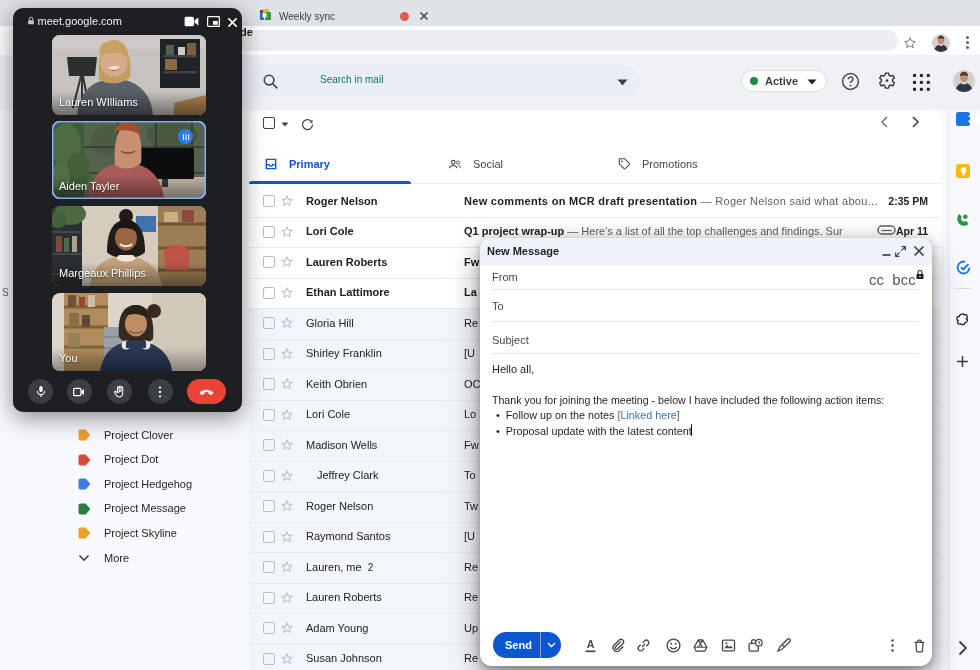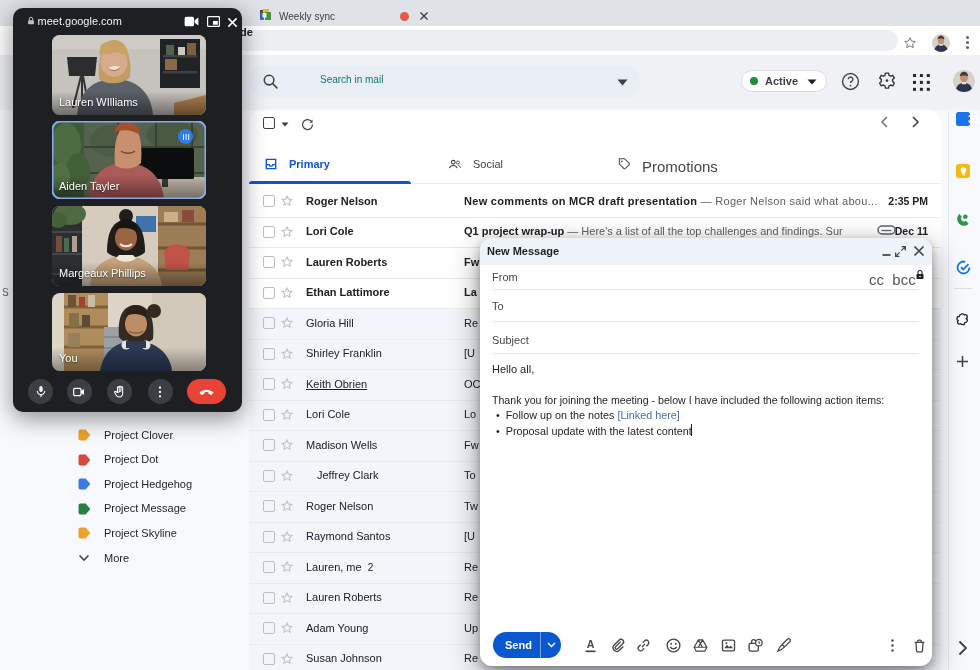--- a/index.html
+++ b/index.html
@@ -118,38 +118,38 @@
     <circle cx="9" cy="9" r="3.2" fill="none" stroke="#444746" stroke-width="1.8"></circle>
     <path d="M2.5 19c.8-3 3.4-4.5 6.5-4.5s5.7 1.5 6.5 4.5" fill="none" stroke="#444746" stroke-width="1.8"></path>
     <circle cx="17" cy="9.5" r="2.6" fill="none" stroke="#444746" stroke-width="1.6"></circle>
     <path d="M17.5 14.6c2 .4 3.6 1.6 4.1 3.9" fill="none" stroke="#444746" stroke-width="1.6"></path>
   </svg>
 <div class="abs" style="left:473px;top:158px;font-size:11px;color:#444746;">Social</div>
 <svg class="abs" style="left:617px;top:157px;" width="14" height="14" viewBox="0 0 24 24">
     <path d="M21 11 L13 3 H4 v9 l8 8 a1.5 1.5 0 0 0 2 0 l7 -7 a1.5 1.5 0 0 0 0 -2z" fill="none" stroke="#444746" stroke-width="1.8"></path>
     <circle cx="8.5" cy="7.5" r="1.4" fill="#444746"></circle>
   </svg>
-<div class="abs" style="left:642px;top:158px;font-size:15px;color:#444746;">Promotions</div>
+<div class="abs" style="left:642px;top:158px;font-size:11px;color:#444746;">Promotions</div>
 
 <div class="abs" style="left:249px;top:308px;width:692px;height:362px;background:#f2f5fa;"></div>
 <div class="abs" style="left:263px;top:195.2px;width:12px;height:12px;border:1.5px solid #babec3;border-radius:2px;"></div>
 <svg class="abs" style="left:280px;top:194.2px;" width="14" height="14" viewBox="0 0 24 24">
     <path d="M12 3.6l2.5 5.2 5.8.7-4.3 4 1.1 5.7-5.1-2.8-5.1 2.8 1.1-5.7-4.3-4 5.8-.7z" fill="none" stroke="#c0c4c9" stroke-width="2"></path>
   </svg>
 <div class="abs" style="left:306px;top:194.8px;font-size:11px;font-weight:bold;color:#202124;white-space:nowrap;">Roger Nelson</div>
 <div class="abs" style="left:464px;top:194.8px;font-size:11px;letter-spacing:.3px;color:#202124;white-space:nowrap;"><b>New comments on MCR draft presentation</b><span style="color:#5e5e5e"> — Roger Nelson said what abou...</span></div>
 <div class="abs" style="right:52px;top:194.8px;font-size:10.5px;font-weight:bold;color:#202124;">2:35 PM</div>
 <div class="abs" style="left:249px;top:216.5px;width:692px;height:1px;background:#e7eaee;"></div>
 <div class="abs" style="left:263px;top:225.8px;width:12px;height:12px;border:1.5px solid #babec3;border-radius:2px;"></div>
 <svg class="abs" style="left:280px;top:224.8px;" width="14" height="14" viewBox="0 0 24 24">
     <path d="M12 3.6l2.5 5.2 5.8.7-4.3 4 1.1 5.7-5.1-2.8-5.1 2.8 1.1-5.7-4.3-4 5.8-.7z" fill="none" stroke="#c0c4c9" stroke-width="2"></path>
   </svg>
 <div class="abs" style="left:306px;top:225.2px;font-size:11px;font-weight:bold;color:#202124;white-space:nowrap;">Lori Cole</div>
 <div class="abs" style="left:464px;top:225.2px;font-size:11px;color:#202124;white-space:nowrap;"><b>Q1 project wrap-up</b><span style="color:#5e5e5e"> — Here's a list of all the top challenges and findings. Sur</span></div>
-<div class="abs" style="right:52px;top:225.2px;font-size:10.5px;font-weight:bold;color:#202124;">Dec 11</div>
+<div class="abs" style="right:52px;top:225.2px;font-size:10.5px;font-weight:bold;color:#202124;">Apr 11</div>
 <div class="abs" style="left:249px;top:247.0px;width:692px;height:1px;background:#e7eaee;"></div>
 <div class="abs" style="left:263px;top:256.2px;width:12px;height:12px;border:1.5px solid #babec3;border-radius:2px;"></div>
 <svg class="abs" style="left:280px;top:255.2px;" width="14" height="14" viewBox="0 0 24 24">
     <path d="M12 3.6l2.5 5.2 5.8.7-4.3 4 1.1 5.7-5.1-2.8-5.1 2.8 1.1-5.7-4.3-4 5.8-.7z" fill="none" stroke="#c0c4c9" stroke-width="2"></path>
   </svg>
 <div class="abs" style="left:306px;top:255.8px;font-size:11px;font-weight:bold;color:#202124;white-space:nowrap;">Lauren Roberts</div>
 <div class="abs" style="left:464px;top:255.8px;font-size:11px;font-weight:bold;color:#202124;">Fw</div>
 <div class="abs" style="left:249px;top:277.5px;width:692px;height:1px;background:#e7eaee;"></div>
 <div class="abs" style="left:263px;top:286.8px;width:12px;height:12px;border:1.5px solid #babec3;border-radius:2px;"></div>
 <svg class="abs" style="left:280px;top:285.8px;" width="14" height="14" viewBox="0 0 24 24">
@@ -169,21 +169,21 @@
 <svg class="abs" style="left:280px;top:346.8px;" width="14" height="14" viewBox="0 0 24 24">
     <path d="M12 3.6l2.5 5.2 5.8.7-4.3 4 1.1 5.7-5.1-2.8-5.1 2.8 1.1-5.7-4.3-4 5.8-.7z" fill="none" stroke="#c0c4c9" stroke-width="2"></path>
   </svg>
 <div class="abs" style="left:306px;top:347.2px;font-size:11px;font-weight:normal;color:#202124;white-space:nowrap;">Shirley Franklin</div>
 <div class="abs" style="left:464px;top:347.2px;font-size:11px;font-weight:normal;color:#202124;">[U</div>
 <div class="abs" style="left:249px;top:369.0px;width:692px;height:1px;background:#e7eaee;"></div>
 <div class="abs" style="left:263px;top:378.2px;width:12px;height:12px;border:1.5px solid #babec3;border-radius:2px;"></div>
 <svg class="abs" style="left:280px;top:377.2px;" width="14" height="14" viewBox="0 0 24 24">
     <path d="M12 3.6l2.5 5.2 5.8.7-4.3 4 1.1 5.7-5.1-2.8-5.1 2.8 1.1-5.7-4.3-4 5.8-.7z" fill="none" stroke="#c0c4c9" stroke-width="2"></path>
   </svg>
-<div class="abs" style="left:306px;top:377.8px;font-size:11px;font-weight:normal;color:#202124;white-space:nowrap;text-decoration:underline;">Keith Obrien</div>
+<div class="abs" style="left:306px;top:377.8px;font-size:11px;font-weight:normal;color:#202124;white-space:nowrap;">Keith Obrien</div>
 <div class="abs" style="left:464px;top:377.8px;font-size:11px;font-weight:normal;color:#202124;">OC</div>
 <div class="abs" style="left:249px;top:399.5px;width:692px;height:1px;background:#e7eaee;"></div>
 <div class="abs" style="left:263px;top:408.8px;width:12px;height:12px;border:1.5px solid #babec3;border-radius:2px;"></div>
 <svg class="abs" style="left:280px;top:407.8px;" width="14" height="14" viewBox="0 0 24 24">
     <path d="M12 3.6l2.5 5.2 5.8.7-4.3 4 1.1 5.7-5.1-2.8-5.1 2.8 1.1-5.7-4.3-4 5.8-.7z" fill="none" stroke="#c0c4c9" stroke-width="2"></path>
   </svg>
 <div class="abs" style="left:306px;top:408.2px;font-size:11px;font-weight:normal;color:#202124;white-space:nowrap;">Lori Cole</div>
 <div class="abs" style="left:464px;top:408.2px;font-size:11px;font-weight:normal;color:#202124;">Lo</div>
 <div class="abs" style="left:249px;top:430.0px;width:692px;height:1px;background:#e7eaee;"></div>
 <div class="abs" style="left:263px;top:439.2px;width:12px;height:12px;border:1.5px solid #babec3;border-radius:2px;"></div>

